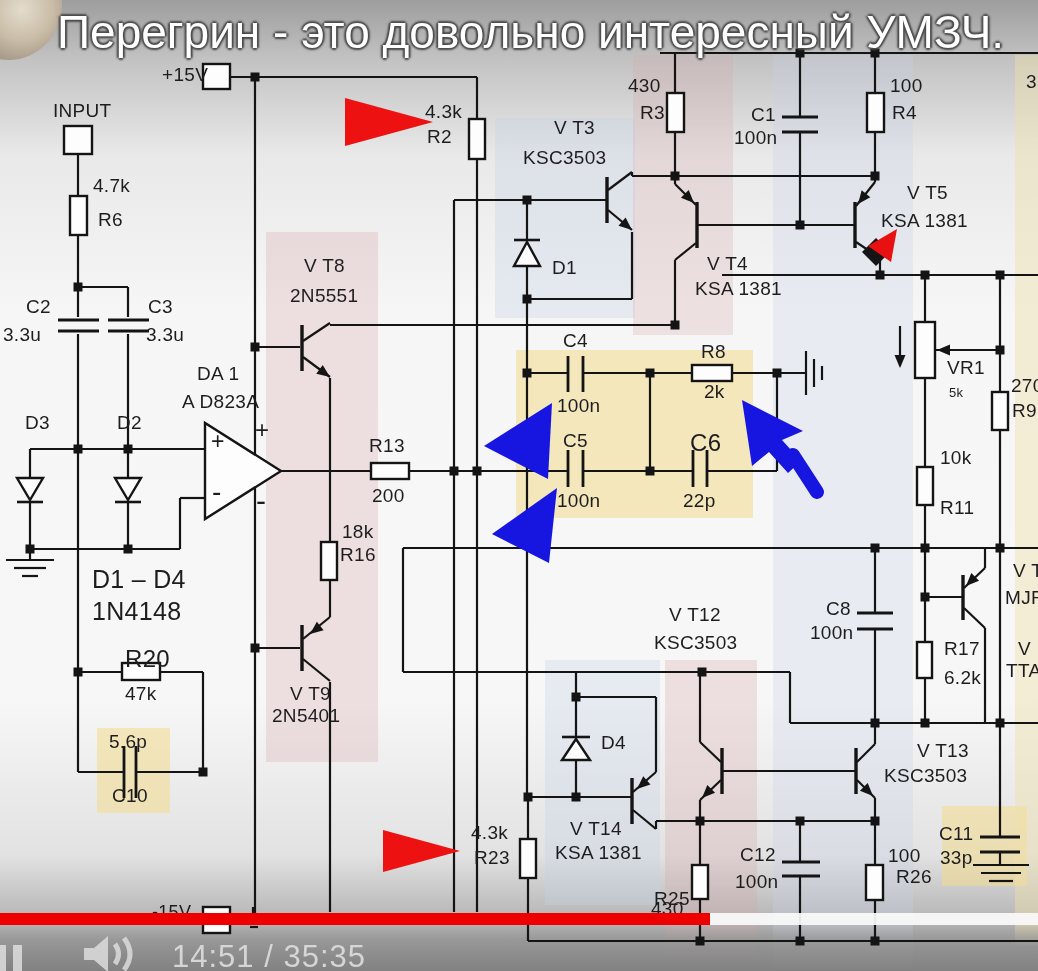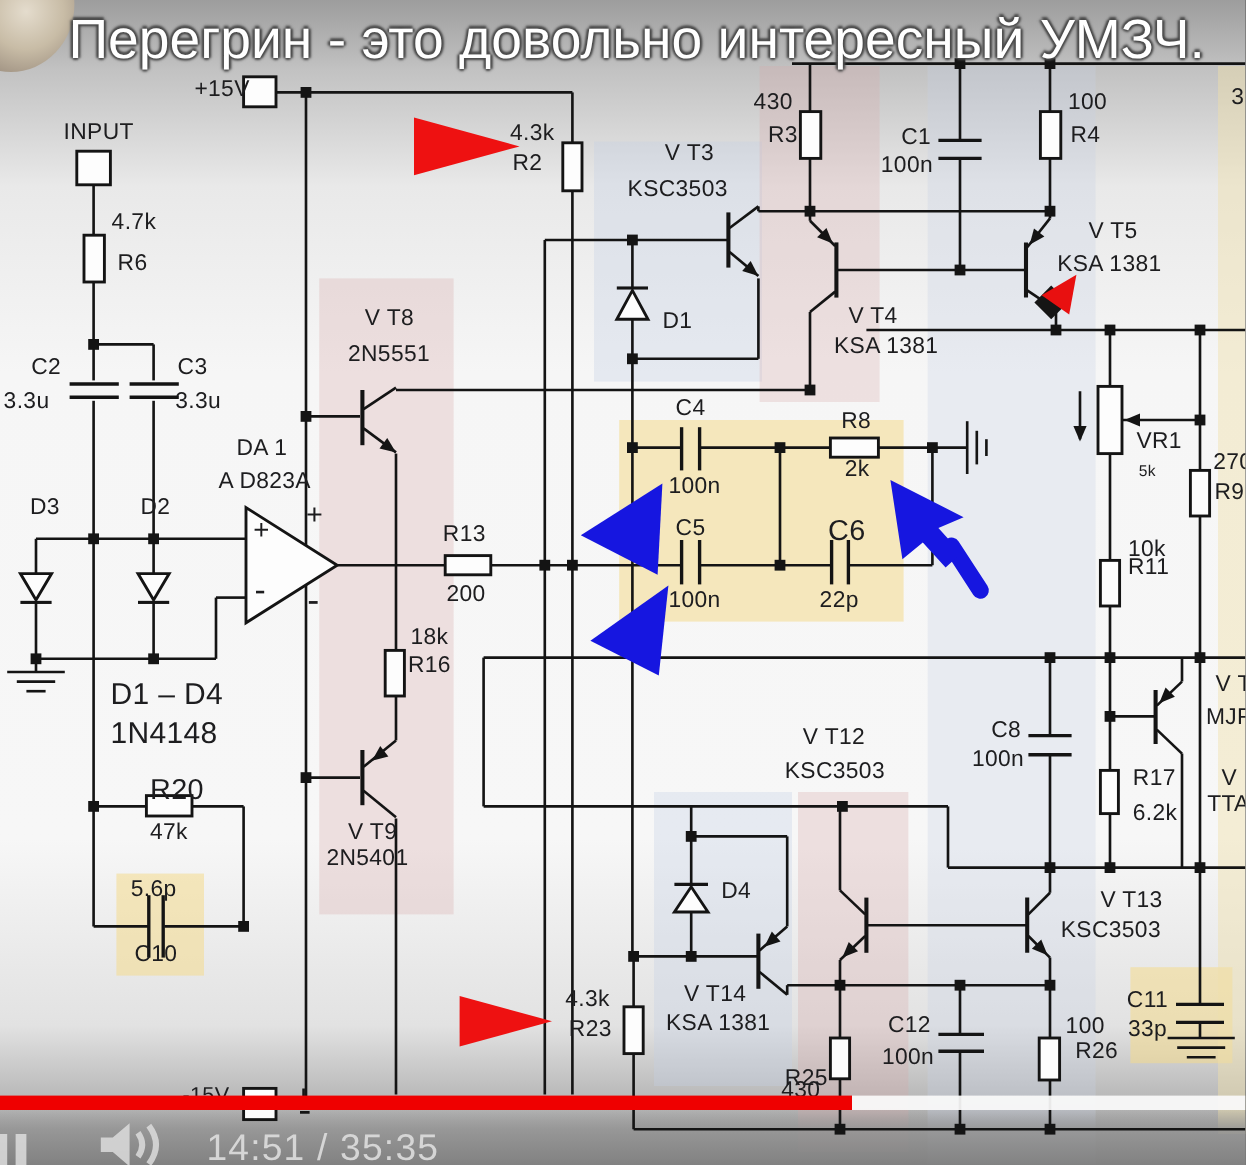--- a/index.html
+++ b/index.html
@@ -341,21 +341,21 @@
       <div class="lbl" style="left: 704px; top: 382px; font-size: 19px;">2k</div>
       <div class="lbl" style="left: 563px; top: 431px; font-size: 19px;">C5</div>
       <div class="lbl" style="left: 557px; top: 491px; font-size: 19px;">100n</div>
       <div class="lbl" style="left: 690px; top: 431px; font-size: 24px;">C6</div>
       <div class="lbl" style="left: 683px; top: 491px; font-size: 19px;">22p</div>
       <div class="lbl" style="left: 947px; top: 358px; font-size: 19px;">VR1</div>
       <div class="lbl" style="left: 949px; top: 386px; font-size: 13px;">5k</div>
       <div class="lbl" style="left: 1011px; top: 376px; font-size: 19px;">270</div>
       <div class="lbl" style="left: 1012px; top: 401px; font-size: 19px;">R9</div>
       <div class="lbl" style="left: 940px; top: 448px; font-size: 19px;">10k</div>
-      <div class="lbl" style="left: 940px; top: 463px; font-size: 19px;">R11</div>
+      <div class="lbl" style="left: 940px; top: 498px; font-size: 19px;">R11</div>
       <div class="lbl" style="left: 826px; top: 599px; font-size: 19px;">C8</div>
       <div class="lbl" style="left: 810px; top: 623px; font-size: 19px;">100n</div>
       <div class="lbl" style="left: 944px; top: 639px; font-size: 19px;">R17</div>
       <div class="lbl" style="left: 944px; top: 668px; font-size: 19px;">6.2k</div>
       <div class="lbl" style="left: 1013px; top: 561px; font-size: 19px;">V T</div>
       <div class="lbl" style="left: 1005px; top: 588px; font-size: 19px;">MJF</div>
       <div class="lbl" style="left: 1018px; top: 639px; font-size: 19px;">V</div>
       <div class="lbl" style="left: 1006px; top: 661px; font-size: 19px;">TTA</div>
       <div class="lbl" style="left: 669px; top: 605px; font-size: 19px;">V T12</div>
       <div class="lbl" style="left: 654px; top: 633px; font-size: 19px;">KSC3503</div>

